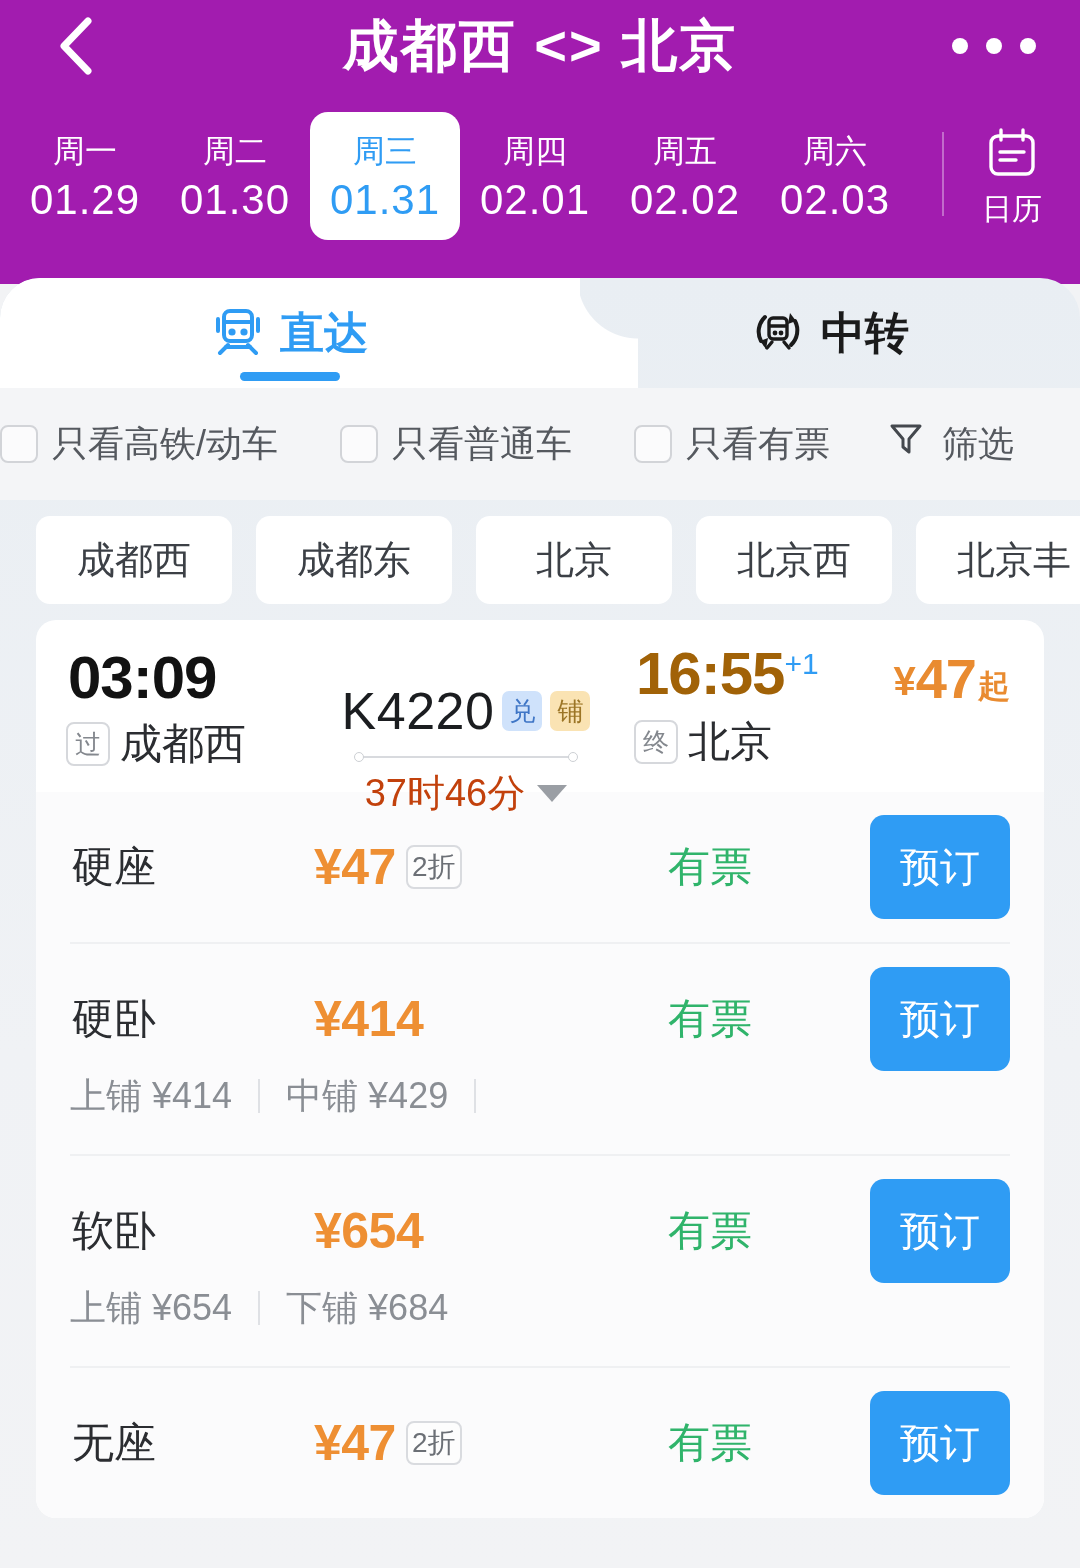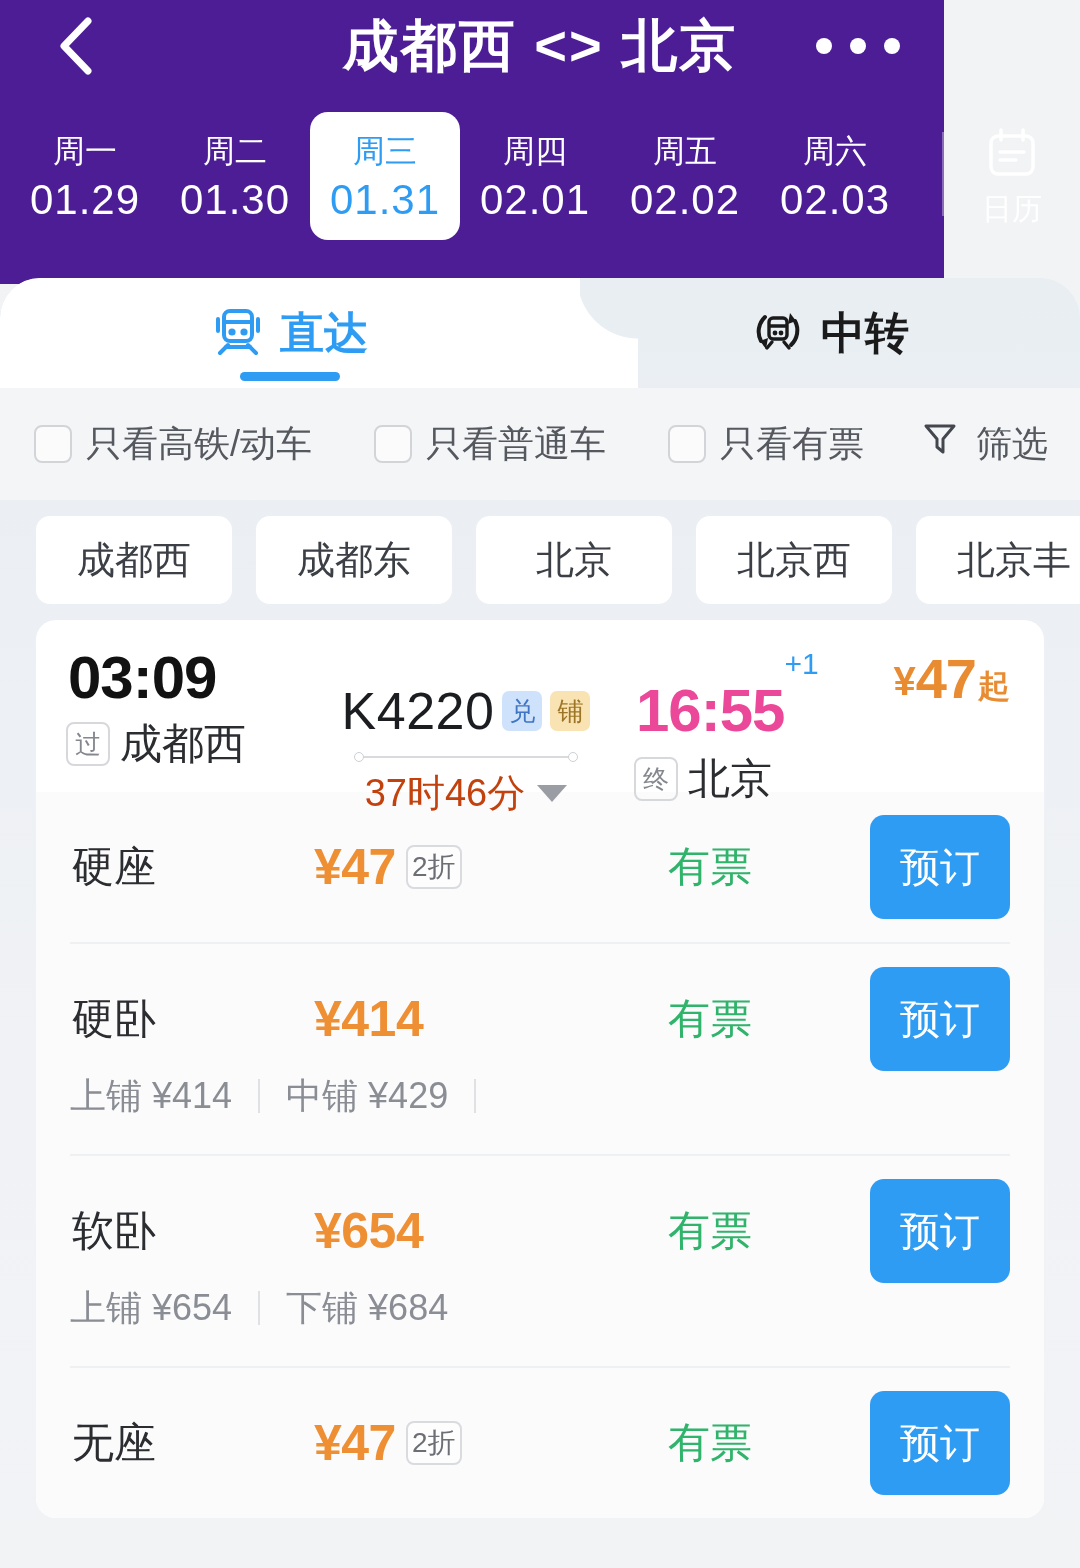--- a/index.html
+++ b/index.html
@@ -6,22 +6,22 @@
   html, body {
     width: 1080px; height: 1568px;
     font-family: "Liberation Sans", "DejaVu Sans", sans-serif;
     background: #f2f3f5;
     overflow: hidden;
   }
   #app { position: relative; width: 1080px; height: 1568px; overflow: hidden; }
 
   
   .header {
-    position: absolute; top: 0; left: 0; width: 944px; height: 284px;
-    background: #4c1d95;
+    position: absolute; top: 0; left: 0; width: 1080px; height: 284px;
+    background: #a21caf;
   }
   .nav {
     position: relative; height: 108px;
   }
   .back-icon {
     position: absolute; left: 48px; top: 8px;
     width: 56px; height: 76px;
     display: flex; align-items: center; justify-content: center;
   }
   .back-icon svg { display: block; }
@@ -117,21 +117,21 @@
   }
   .filter-item {
     display: flex; align-items: center; gap: 14px;
     color: #55595f; font-size: 36px; line-height: 48px;
     white-space: nowrap;
   }
   .cbox {
     width: 38px; height: 38px; border: 2px solid #d2d4d8; border-radius: 8px;
     background: #fbfbfc; flex: 0 0 auto;
   }
-  #f1 { margin-left: 34px; }
+  #f1 { }
   #f2 { margin-left: 62px; justify-content: space-between; }
   #f3 { margin-left: 62px; }
   #f4 { margin-left: 56px; gap: 16px; }
 
   
   .chips {
     position: absolute; top: 222px; left: 0; width: 1080px; height: 120px;
     display: flex; align-items: center; gap: 24px; padding-left: 36px;
   }
   .chip {
@@ -196,21 +196,21 @@
   .line-wrap .dot.r { right: 0; }
   .dur-row { display: flex; align-items: center; gap: 12px; margin-top: 4px; }
   .dur { font-size: 38px; color: #c2410c; line-height: 50px; }
   .caret {
     width: 0; height: 0; border-left: 15px solid transparent; border-right: 15px solid transparent;
     border-top: 17px solid #9a9ea4;
   }
 
   .arr-block { position: absolute; left: 600px; top: 18px; }
   .arr-row { display: flex; align-items: flex-start; }
-  .arr-time { font-size: 60px; font-weight: 700; color: #ec4899; line-height: 72px; letter-spacing: -1px; margin-top: 37px; }
+  .arr-time { font-size: 60px; font-weight: 700; color: #a16207; line-height: 72px; letter-spacing: -1px; }
   .arr-plus { font-size: 30px; color: #2f9cf4; line-height: 40px; margin-top: 6px; }
   .arr-station { display: flex; align-items: center; gap: 10px; margin-top: 6px; margin-left: -2px; }
 
   .from-price {
     position: absolute; right: 34px; top: 28px;
     display: flex; align-items: flex-end; color: #e98b30;
   }
   .from-price .yen { font-size: 40px; line-height: 58px; font-weight: 700; }
   .from-price .amt { font-size: 56px; line-height: 62px; font-weight: 700; letter-spacing: -1px; }
   .from-price .qi { font-size: 32px; line-height: 48px; font-weight: 700; margin-left: 2px; }

